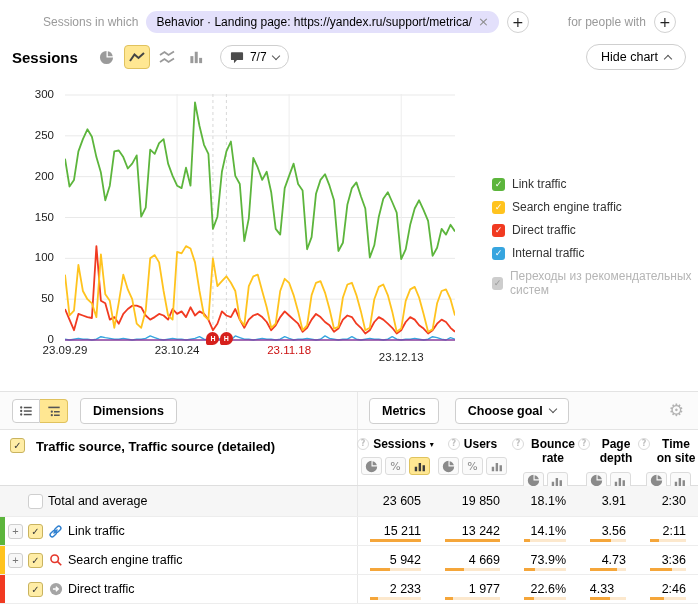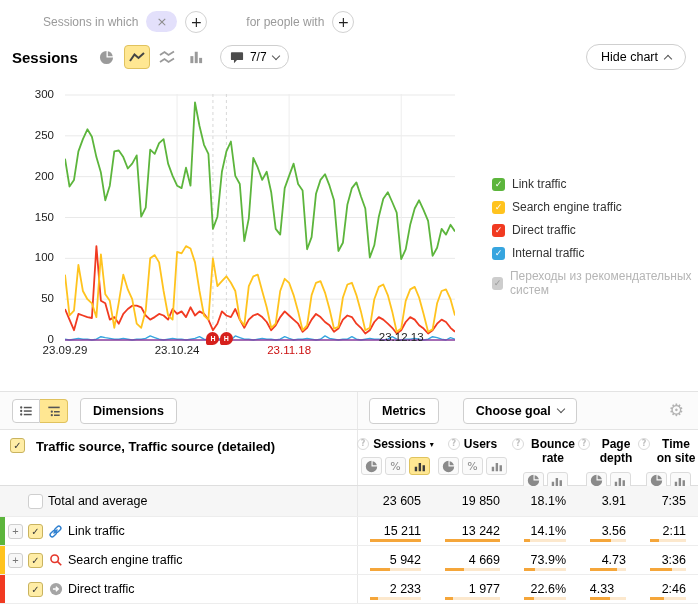--- a/index.html
+++ b/index.html
@@ -100,20 +100,21 @@
   .cbx.unchecked { background:#fff; border:1px solid #cfcfcf; color:transparent; }
   .row-icon { width:15px; height:15px; flex:none; display:flex; align-items:center; justify-content:center; }
   .row-name { font-size:12.5px; white-space:nowrap; cursor:pointer; }
 </style>
 </head>
 <body>
 
 <div class="filter-bar">
   <span class="filter-label">Sessions in which</span>
   <span class="chip">
+    <span>Behavior · Landing page: https://yandex.ru/support/metrica/</span>
     <span class="chip-close glyph">×</span>
   </span>
   <span class="plus-btn glyph">+</span>
   <span class="filter-label">for people with</span>
   <span class="plus-btn glyph">+</span>
 </div>
 
 <div class="chart-hd">
   <span class="chart-title">Sessions</span>
   <span class="ct-icons">
@@ -183,21 +184,21 @@
         <polyline points="0.0,215.0 4.5,225.6 9.0,236.2 13.4,219.9 17.9,221.5 22.4,223.1 26.9,224.0 31.4,152.1 35.9,206.8 40.3,209.3 44.8,225.6 49.3,223.1 53.8,229.7 58.3,219.9 62.8,215.0 67.2,211.7 71.7,211.7 76.2,213.3 80.7,221.5 85.2,225.6 89.7,223.1 94.1,219.9 98.6,221.5 103.1,225.6 107.6,215.0 112.1,219.9 116.6,217.4 121.0,223.1 125.5,213.3 130.0,221.5 134.5,217.4 139.0,219.9 143.4,225.6 147.9,236.2 152.4,229.7 156.9,217.4 161.4,221.5 165.9,223.1 170.3,215.0 174.8,225.6 179.3,233.8 183.8,225.6 188.3,221.5 192.8,219.9 197.2,223.1 201.7,228.0 206.2,236.2 210.7,231.3 215.2,223.1 219.7,217.4 224.1,221.5 228.6,225.6 233.1,229.7 237.6,237.8 242.1,233.8 246.6,225.6 251.0,219.9 255.5,223.1 260.0,228.0 264.5,231.3 269.0,237.8 273.4,234.6 277.9,225.6 282.4,221.5 286.9,223.1 291.4,229.7 295.9,233.8 300.3,239.5 304.8,236.2 309.3,228.0 313.8,223.1 318.3,225.6 322.8,229.7 327.2,233.8 331.7,239.5 336.2,236.2 340.7,228.0 345.2,223.1 349.7,225.6 354.1,231.3 358.6,234.6 363.1,239.5 367.6,236.2 372.1,229.7 376.6,225.6 381.0,228.0 385.5,233.8 390.0,237.8" fill="none" stroke="#f13a21" stroke-width="1.8" stroke-linejoin="round"></polyline>
         <polyline points="0.0,180.7 4.5,221.5 9.0,216.6 13.4,170.9 17.9,197.0 22.4,205.2 26.9,209.3 31.4,223.1 35.9,160.3 40.3,200.3 44.8,206.8 49.3,233.8 53.8,208.4 58.3,180.7 62.8,195.4 67.2,205.2 71.7,229.7 76.2,233.8 80.7,216.6 85.2,164.3 89.7,161.1 94.1,168.4 98.6,197.0 103.1,221.5 107.6,225.6 112.1,157.8 116.6,159.4 121.0,152.1 125.5,154.5 130.0,168.4 134.5,197.0 139.0,221.5 143.4,225.6 147.9,164.3 152.4,192.1 156.9,187.2 161.4,182.3 165.9,188.8 170.3,197.0 174.8,225.6 179.3,231.3 183.8,192.1 188.3,182.3 192.8,180.7 197.2,197.0 201.7,213.3 206.2,233.8 210.7,229.7 215.2,197.0 219.7,184.8 224.1,188.8 228.6,201.1 233.1,217.4 237.6,236.2 242.1,231.3 246.6,201.1 251.0,188.8 255.5,187.2 260.0,198.6 264.5,215.0 269.0,234.6 273.4,232.9 277.9,203.5 282.4,190.5 286.9,188.8 291.4,201.1 295.9,217.4 300.3,236.2 304.8,233.8 309.3,205.2 313.8,192.9 318.3,190.5 322.8,201.1 327.2,217.4 331.7,237.8 336.2,234.6 340.7,206.8 345.2,195.4 349.7,192.9 354.1,203.5 358.6,219.9 363.1,237.8 367.6,235.4 372.1,209.3 376.6,197.0 381.0,195.4 385.5,205.2 390.0,221.5" fill="none" stroke="#ffc31e" stroke-width="1.8" stroke-linejoin="round"></polyline>
         <polyline points="0.0,64.7 4.5,92.5 9.0,85.9 13.4,57.4 17.9,45.1 22.4,35.3 26.9,42.7 31.4,63.1 35.9,78.6 40.3,106.3 44.8,91.7 49.3,57.4 53.8,56.5 58.3,63.1 62.8,74.5 67.2,69.6 71.7,61.4 76.2,122.7 80.7,113.7 85.2,55.7 89.7,59.8 94.1,49.2 98.6,45.1 103.1,69.6 107.6,81.9 112.1,91.7 116.6,94.1 121.0,73.7 125.5,91.7 130.0,8.3 134.5,32.0 139.0,50.8 143.4,59.8 147.9,134.9 152.4,122.7 156.9,77.8 161.4,57.4 165.9,47.5 170.3,81.9 174.8,90.0 179.3,147.2 183.8,124.3 188.3,63.9 192.8,73.7 197.2,85.9 201.7,77.8 206.2,98.2 210.7,134.9 215.2,140.6 219.7,94.1 224.1,81.9 228.6,69.6 233.1,90.0 237.6,96.5 242.1,155.3 246.6,143.1 251.0,99.8 255.5,85.9 260.0,80.2 264.5,91.7 269.0,106.3 273.4,157.0 277.9,148.8 282.4,110.4 286.9,94.1 291.4,88.4 295.9,102.3 300.3,114.5 304.8,163.5 309.3,151.3 313.8,122.7 318.3,104.7 322.8,98.2 327.2,108.0 331.7,118.6 336.2,165.2 340.7,155.3 345.2,130.8 349.7,114.5 354.1,106.3 358.6,116.1 363.1,126.8 367.6,161.9 372.1,153.7 376.6,134.9 381.0,140.6 385.5,130.8 390.0,137.4" fill="none" stroke="#5cb53c" stroke-width="1.8" stroke-linejoin="round"></polyline>
         <line x1="0" y1="246" x2="390" y2="246" stroke="#8a3fa0" stroke-width="1.5"></line>
       </svg>
   </div>
   <div id="xlabels">
       <div class="xlabel" style="left: 34px; top: 273px; color: rgb(34, 34, 34);">23.09.29</div>
       <div class="xlabel" style="left: 146.069px; top: 273px; color: rgb(34, 34, 34);">23.10.24</div>
       <div class="xlabel" style="left: 258.138px; top: 273px; color: rgb(204, 17, 17);">23.11.18</div>
-      <div class="xlabel" style="left: 370.207px; top: 260px; color: rgb(34, 34, 34);">23.12.13</div>
+      <div class="xlabel" style="left: 370.207px; top: 280px; color: rgb(34, 34, 34);">23.12.13</div>
     </div>
   <div id="markers">
       <div class="marker" style="left: 206.431px; top: 261px;">H</div>
       <div class="marker" style="left: 219.879px; top: 261px;">H</div>
     </div>
   <div class="legend" id="legend">
       <div class="legend-item">
         <span class="legend-box" style="background: rgb(92, 181, 60);">
           <span class="glyph">✓</span>
         </span>
@@ -254,21 +255,21 @@
       </span>
     </span>
     <span class="btn" style="margin-left:12px">
       <span>Dimensions</span>
     </span>
   </div>
   <div class="tb-right">
     <span class="btn">
       <span>Metrics</span>
     </span>
-    <span class="btn" style="margin-left:24px">
+    <span class="btn" style="margin-left:16px">
       <span>Choose goal</span>
       <span class="caret-down"></span>
     </span>
     <span class="gear glyph">⚙</span>
   </div>
 </div>
 
 <div class="thead">
   <div class="th-left">
     <span class="cbx checked">
@@ -408,21 +409,21 @@
         <div class="cell" style="width: 79px;">
           <span>19 850</span>
         </div>
         <div class="cell" style="width: 66px;">
           <span>18.1%</span>
         </div>
         <div class="cell" style="width: 60px;">
           <span>3.91</span>
         </div>
         <div class="cell" style="width: 60px;">
-          <span>7:35</span>
+          <span>2:30</span>
         </div>
       </div>
     </div>
     <div class="trow">
       <span class="strip" style="background: rgb(92, 181, 60);"></span>
       <div class="td-left">
         <span class="expander">+</span>
         <span class="cbx checked">
           <span class="glyph">✓</span>
         </span>

